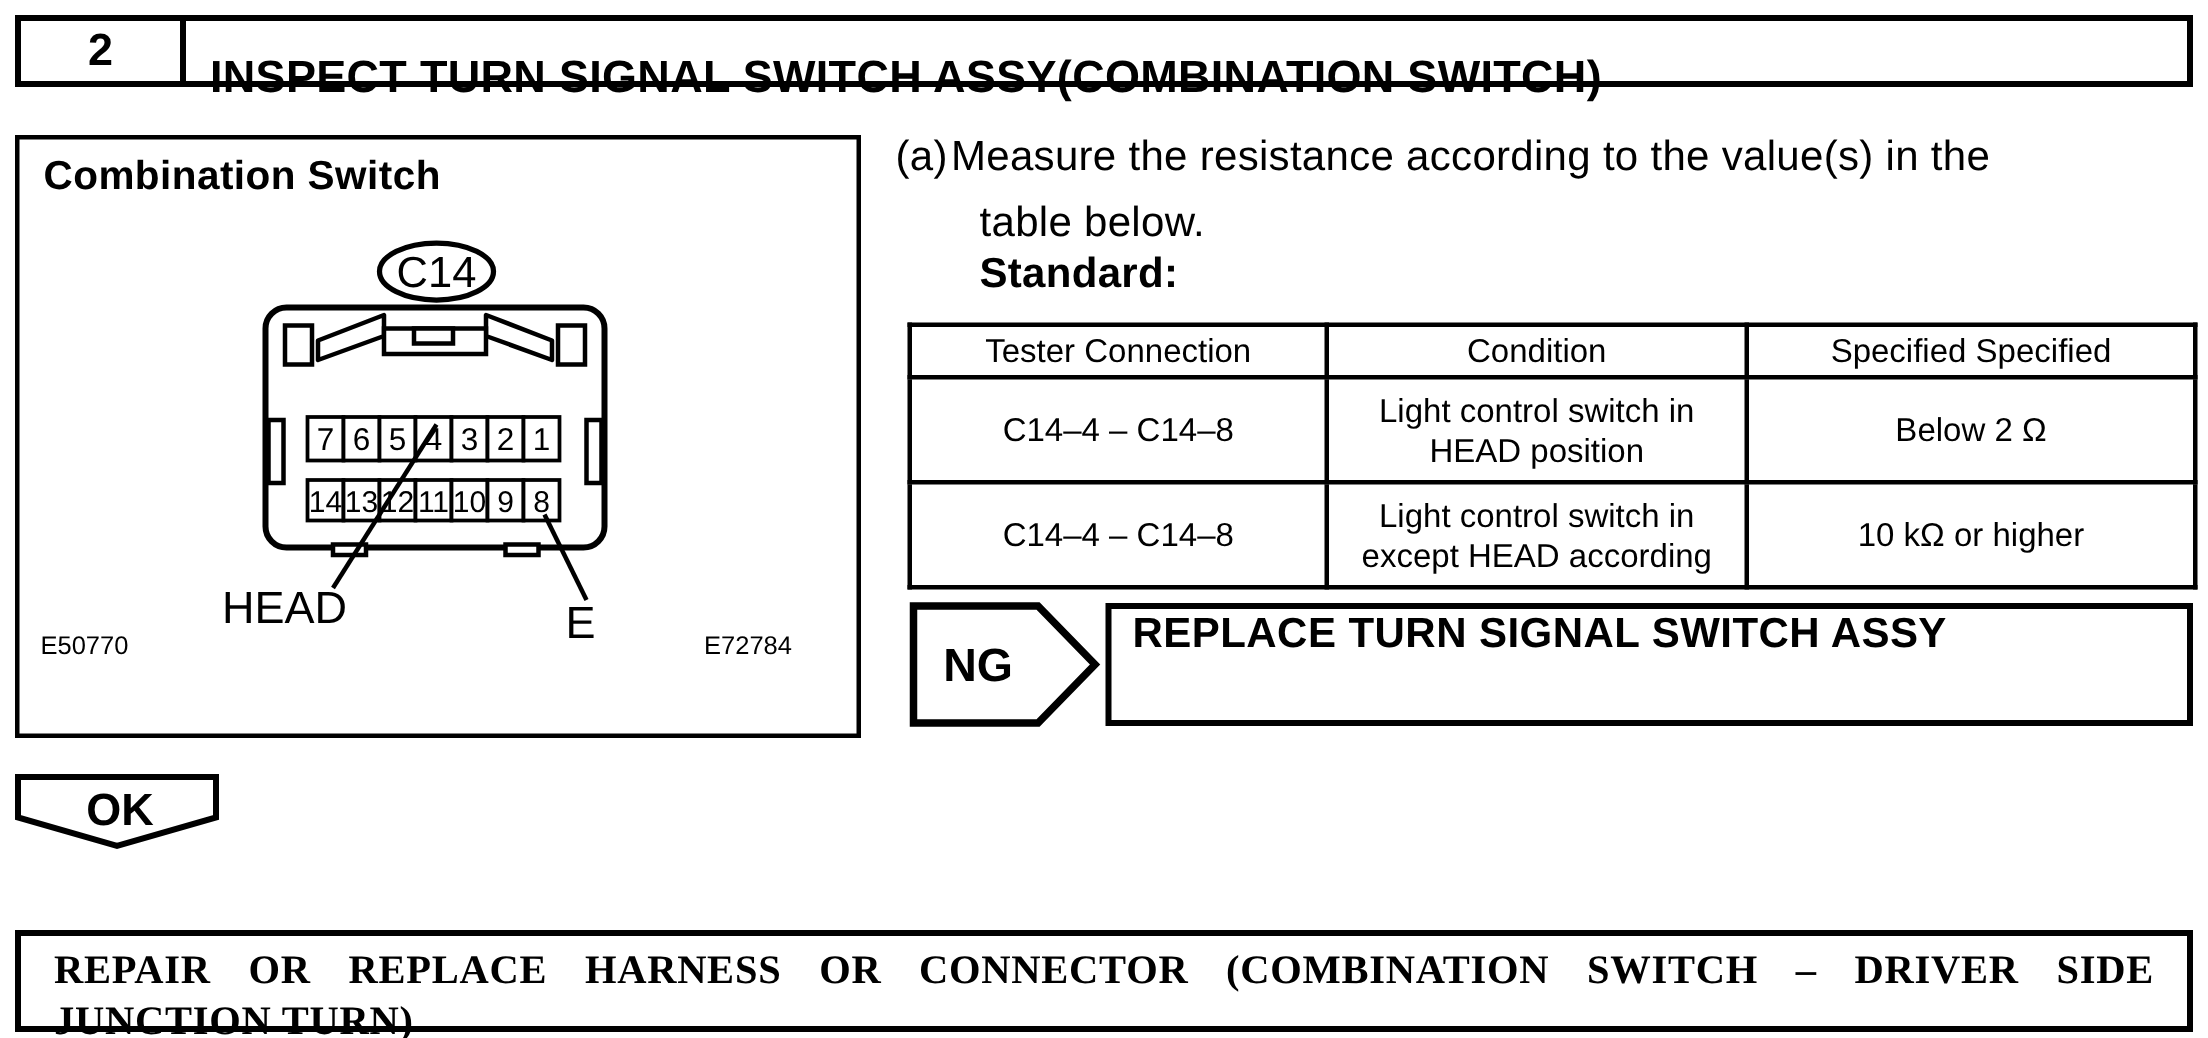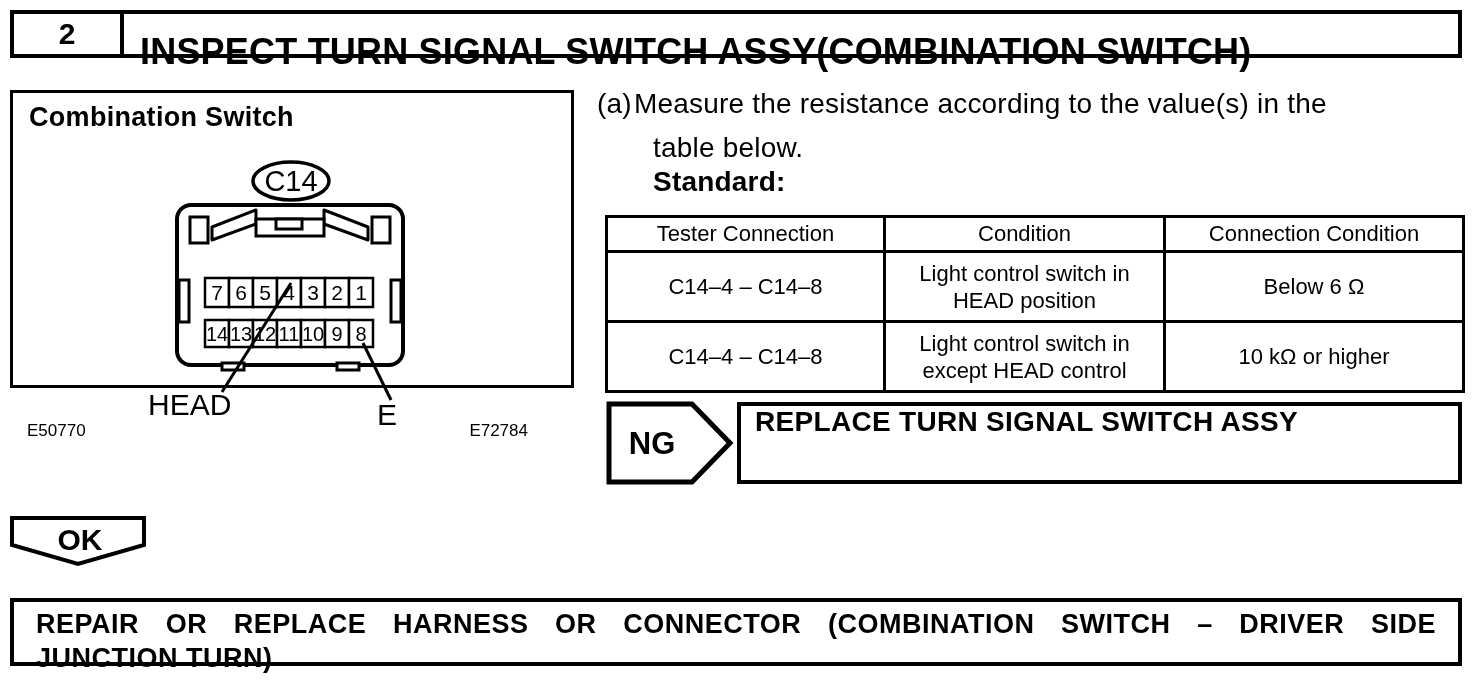--- a/index.html
+++ b/index.html
@@ -22,29 +22,29 @@
     background: #fff;
   }
   .step-num {
     width: 110px; border-right: 4px solid #000;
     display: flex; align-items: center; justify-content: center;
     font-weight: bold; font-size: 30px;
   }
   .step-title {
     flex: 1; display: flex; align-items: center;
     padding-left: 16px;
-    font-weight: bold; font-size: 36px; letter-spacing: 0.2px;
+    font-weight: bold; font-size: 30px; letter-spacing: 0.2px;
     white-space: nowrap;
     margin-top: 35px;
   }
 
   
   .figure-box {
     position: absolute; left: 10px; top: 90px;
-    width: 564px; height: 298px;
+    width: 564px; height: 402px;
     border: 3px solid #000;
     background: #fff;
   }
   .figure-caption {
     position: absolute; left: 16px; top: 5px;
     font-weight: bold; font-size: 27px; line-height: 38px;
     letter-spacing: 0.3px;
   }
   .figure-svg { position: absolute; left: 0; top: 0; }
 
@@ -79,25 +79,26 @@
     padding: 0 14px;
     font-weight: bold; font-size: 28px; letter-spacing: 0.3px;
     background: #fff;
   }
 
   
   .ok-svg { position: absolute; left: 10px; top: 516px; }
 
   
   .footer-box {
-    position: absolute; left: 10px; top: 598px;
+    position: absolute; left: 10px; top: 620px;
     width: 1452px; height: 68px;
     border: 4px solid #000;
     padding: 5px 22px 0 22px;
     background: #fff;
+    font-family: Liberation Serif, serif;
   }
   .footer-line {
     font-weight: bold; font-size: 27px; line-height: 34px;
     letter-spacing: 0.5px;
   }
   .footer-line.justified {
     text-align: justify;
     text-align-last: justify;
   }
 
@@ -194,37 +195,37 @@
   <table class="spec-table">
     <colgroup>
         <col style="width:278px">
         <col style="width:280px">
         <col style="width:299px">
       </colgroup>
     <thead>
       <tr>
         <th>Tester Connection</th>
         <th>Condition</th>
-        <th>Connection Condition</th>
+        <th>Specified Specified</th>
       </tr>
     </thead>
     <tbody>
       <tr>
         <td>C14–4 – C14–8</td>
         <td>
           <div class="cond-line">Light control switch in</div>
           <div class="cond-line">HEAD position</div>
         </td>
-        <td>Below 6 Ω</td>
+        <td>Below 2 Ω</td>
       </tr>
       <tr>
         <td>C14–4 – C14–8</td>
         <td>
           <div class="cond-line">Light control switch in</div>
-          <div class="cond-line">except HEAD control</div>
+          <div class="cond-line">except HEAD according</div>
         </td>
         <td>10 kΩ or higher</td>
       </tr>
     </tbody>
   </table>
 
   <svg class="ng-svg" width="130" height="86" viewBox="0 0 130 86">
     <polygon points="4,4 87,4 125,43 87,82 4,82" fill="#fff" stroke="#000" stroke-width="5" stroke-linejoin="miter"></polygon>
     <text x="47" y="54" text-anchor="middle" font-size="31" font-weight="bold">NG</text>
   </svg>

